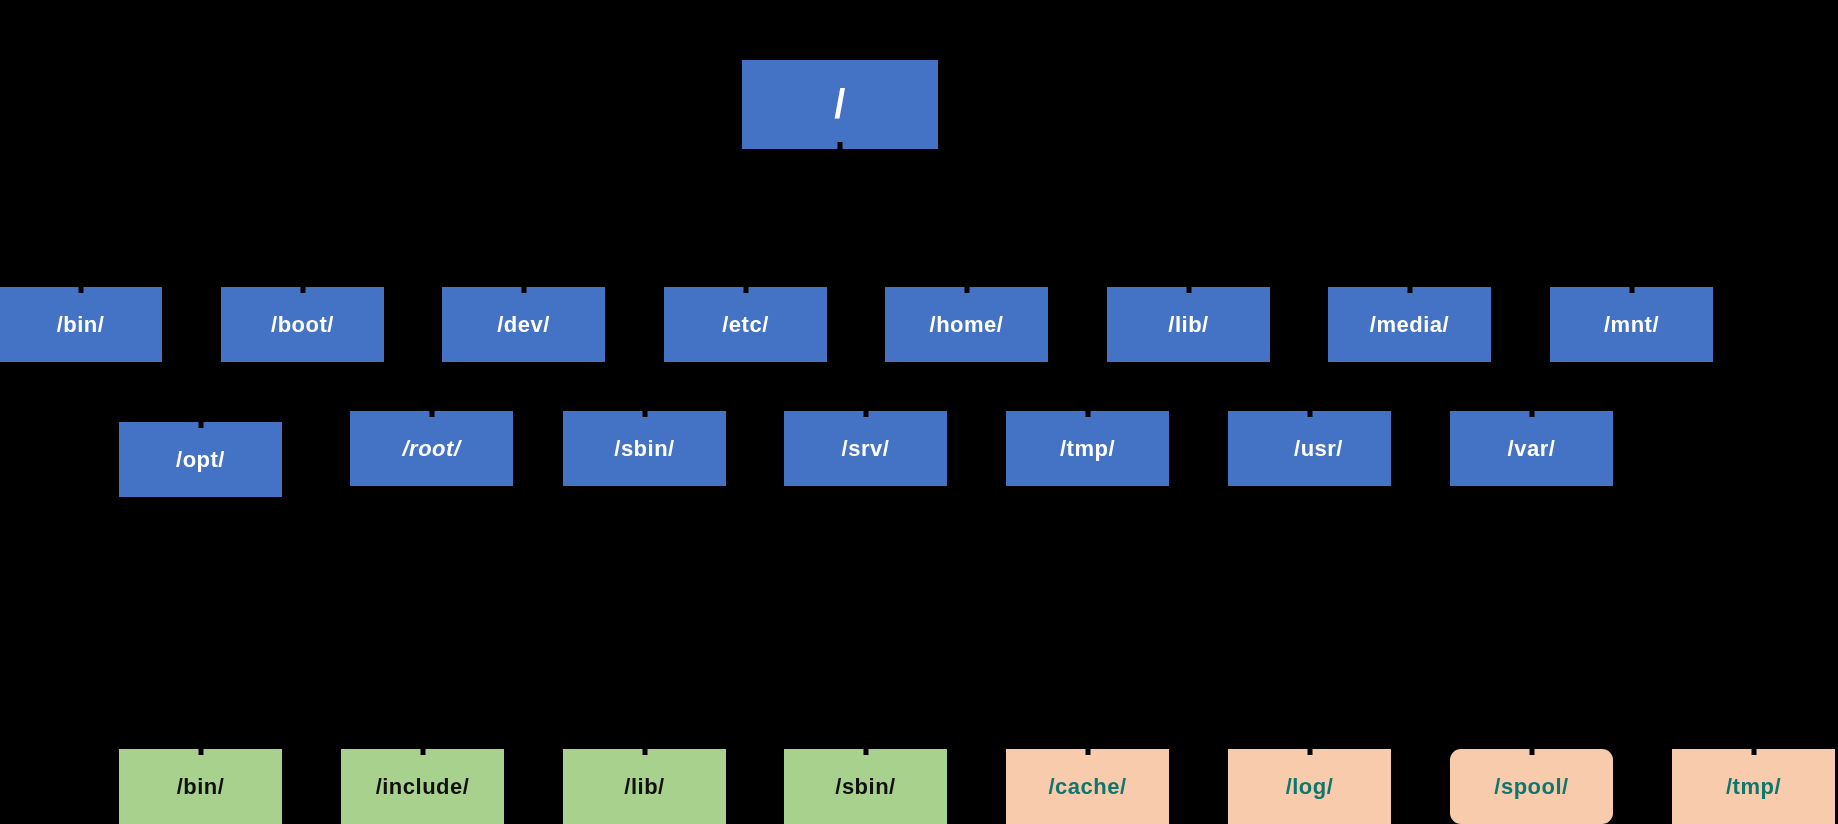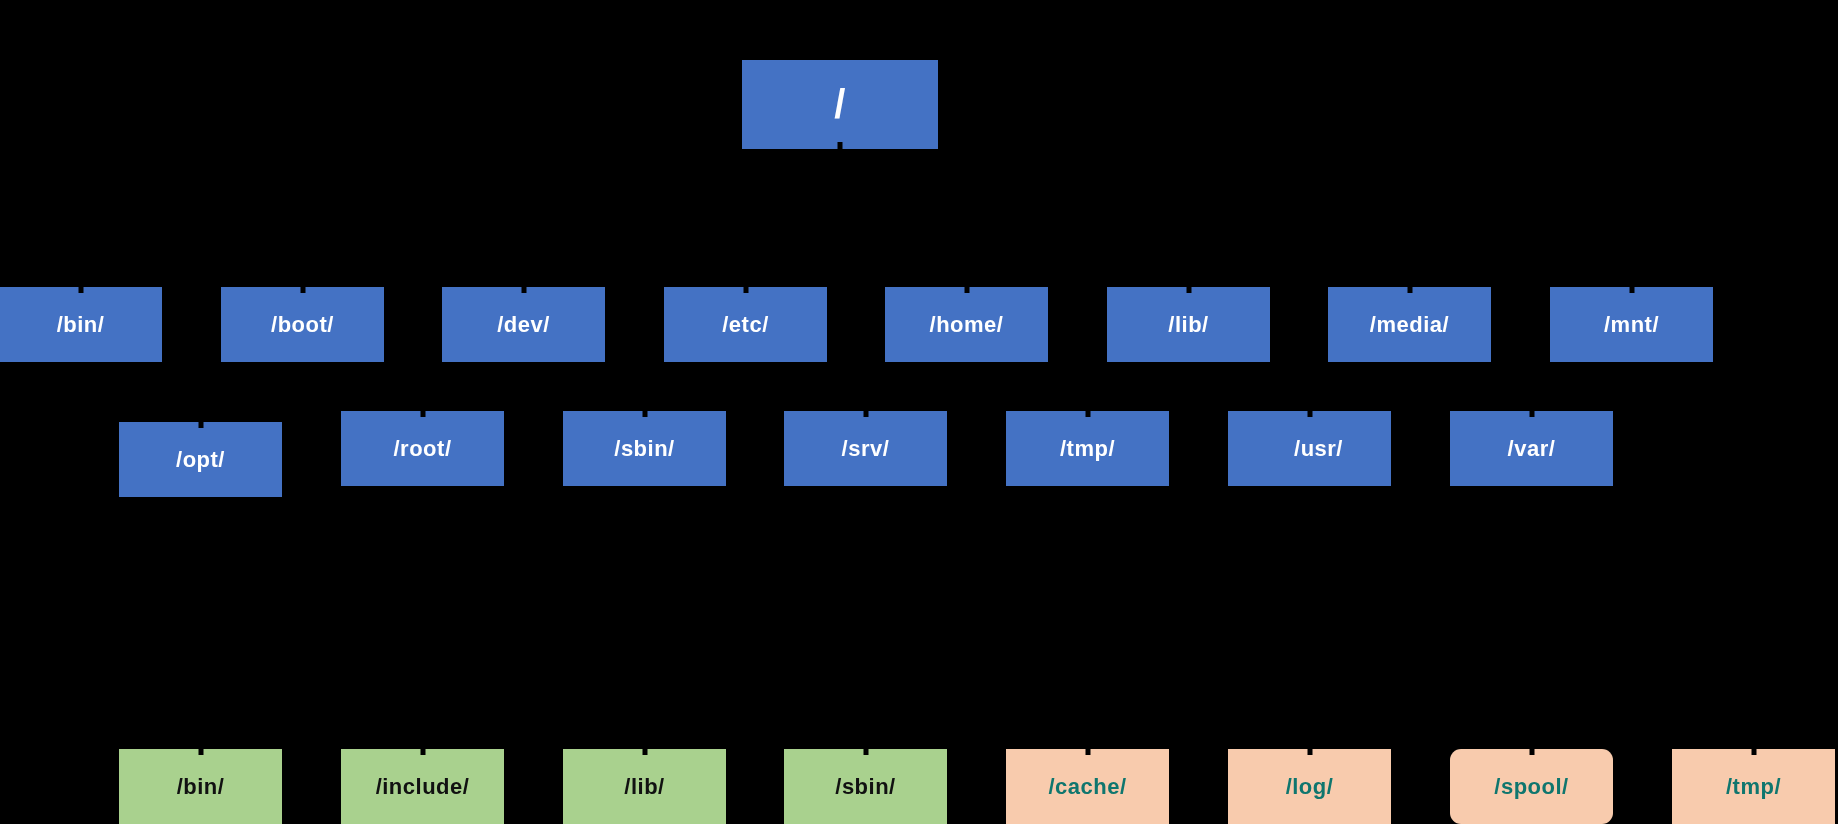--- a/index.html
+++ b/index.html
@@ -75,21 +75,21 @@
   <div class="node tick-top" style="left:-1px;  top:287px;">/bin/</div>
   <div class="node tick-top" style="left:221px; top:287px;">/boot/</div>
   <div class="node tick-top" style="left:442px; top:287px;">/dev/</div>
   <div class="node tick-top" style="left:664px; top:287px;">/etc/</div>
   <div class="node tick-top" style="left:885px; top:287px;">/home/</div>
   <div class="node tick-top" style="left:1107px;top:287px;">/lib/</div>
   <div class="node tick-top" style="left:1328px;top:287px;">/media/</div>
   <div class="node tick-top" style="left:1550px;top:287px;">/mnt/</div>
 
   <div class="node tick-top" style="left:119px; top:411px;margin-top:11px;">/opt/</div>
-  <div class="node tick-top" style="left:341px; top:411px;">/root/</div>
+  <div class="node tick-top" style="left:350px; top:411px;font-style:italic;">/root/</div>
   <div class="node tick-top" style="left:563px; top:411px;">/sbin/</div>
   <div class="node tick-top" style="left:784px; top:411px;">/srv/</div>
   <div class="node tick-top" style="left:1006px;top:411px;">/tmp/</div>
   <div class="node tick-top" style="left:1228px;top:411px;padding-left:18px;">/usr/</div>
   <div class="node tick-top" style="left:1450px;top:411px;">/var/</div>
 
   <div class="node green tick-top" style="left:119px; top:749px;">/bin/</div>
   <div class="node green tick-top" style="left:341px; top:749px;">/include/</div>
   <div class="node green tick-top" style="left:563px; top:749px;">/lib/</div>
   <div class="node green tick-top" style="left:784px; top:749px;">/sbin/</div>

